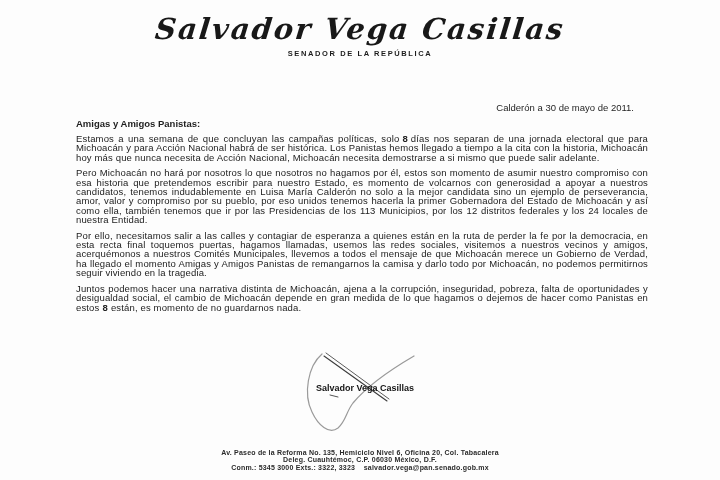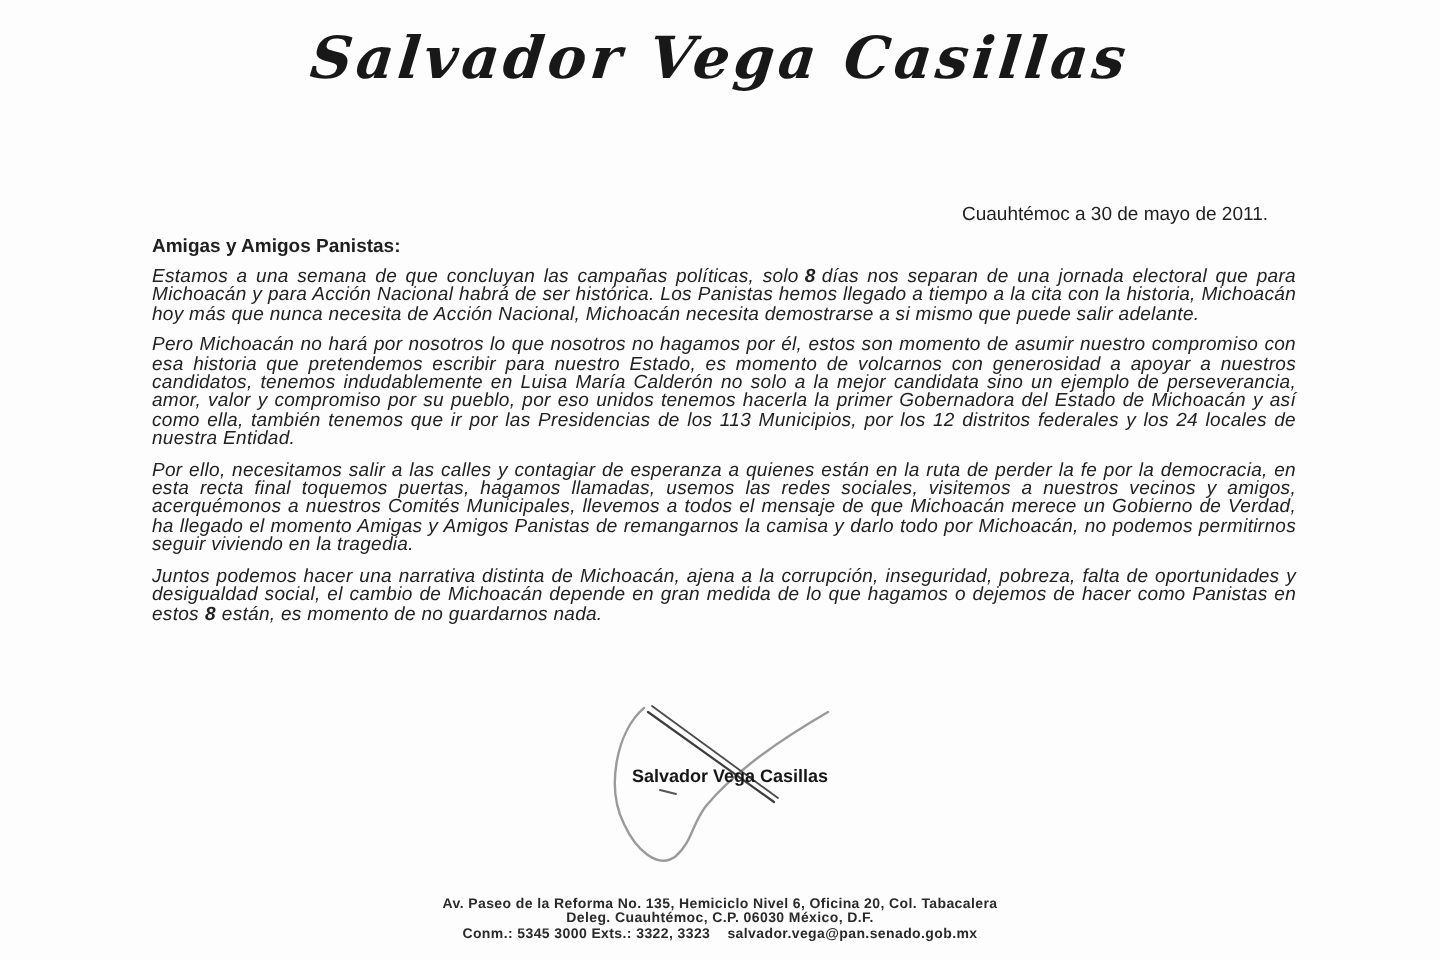--- a/index.html
+++ b/index.html
@@ -32,21 +32,21 @@
     text-align: right; padding-right: 30px; box-sizing: border-box;
     font-size: 9.5px; color: #1f1f1f;
   }
   .date-line b { font-weight: normal; }
 
   
   .body-block { position: absolute; top: 118px; left: 76px; width: 572px; }
   .salutation { font-size: 9.5px; font-weight: bold; margin: 0 0 5px 0; }
   .para {
     font-size: 9.5px; line-height: 9.4px; letter-spacing: 0.15px;
-    text-align: justify; margin: 0 0 6px 0; color: #222; font-style: italic;
+    text-align: justify; margin: 0 0 6px 0; color: #222;
   }
   .para .num { font-weight: bold; padding: 0 3px; }
   .para.no-justify { text-align: left; }
 
   
   .sig-wrap { position: absolute; left: 260px; top: 344px; width: 210px; height: 102px; }
   .sig-svg { position: absolute; left: 8px; top: 0; }
   .sig-name {
     position: absolute; left: 0; top: 39px; width: 210px;
     text-align: center; font-size: 9px; font-weight: bold; color: #161616;
@@ -59,23 +59,24 @@
     color: #2a2a2a; letter-spacing: 0.2px; white-space: pre-wrap;
   }
 </style>
 </head>
 <body>
 
 <div class="page">
 
   <div class="letterhead">
     <div class="lh-name">Salvador Vega Casillas</div>
+    <div class="lh-title">SENADOR DE LA REPÚBLICA</div>
   </div>
 
-  <div class="date-line"><span>Cuauhtémoc a </span><b>30</b><span> de mayo de 2011.</span></div>
+  <div class="date-line"><span>Calderón a </span><b>30</b><span> de mayo de 2011.</span></div>
 
   <div class="body-block">
     <p class="salutation">Amigas y Amigos Panistas:</p>
 
     <p class="para"><span>Estamos a una semana de que concluyan las campañas políticas, solo</span><span class="num">8</span><span>días nos separan de una jornada electoral que para Michoacán y para Acción Nacional habrá de ser histórica. Los Panistas hemos llegado a tiempo a la cita con la historia, Michoacán hoy más que nunca necesita de Acción Nacional, Michoacán necesita demostrarse a si mismo que puede salir adelante.</span></p>
 
     <p class="para">Pero Michoacán no hará por nosotros lo que nosotros no hagamos por él, estos son momento de asumir nuestro compromiso con esa historia que pretendemos escribir para nuestro Estado, es momento de volcarnos con generosidad a apoyar a nuestros candidatos, tenemos indudablemente en Luisa María Calderón no solo a la mejor candidata sino un ejemplo de perseverancia, amor, valor y compromiso por su pueblo, por eso unidos tenemos hacerla la primer Gobernadora del Estado de Michoacán y así como ella, también tenemos que ir por las Presidencias de los 113 Municipios, por los 12 distritos federales y los 24 locales de nuestra Entidad.</p>
 
     <p class="para">Por ello, necesitamos salir a las calles y contagiar de esperanza a quienes están en la ruta de perder la fe por la democracia, en esta recta final toquemos puertas, hagamos llamadas, usemos las redes sociales, visitemos a nuestros vecinos y amigos, acerquémonos a nuestros Comités Municipales, llevemos a todos el mensaje de que Michoacán merece un Gobierno de Verdad, ha llegado el momento Amigas y Amigos Panistas de remangarnos la camisa y darlo todo por Michoacán, no podemos permitirnos seguir viviendo en la tragedia.</p>
 

